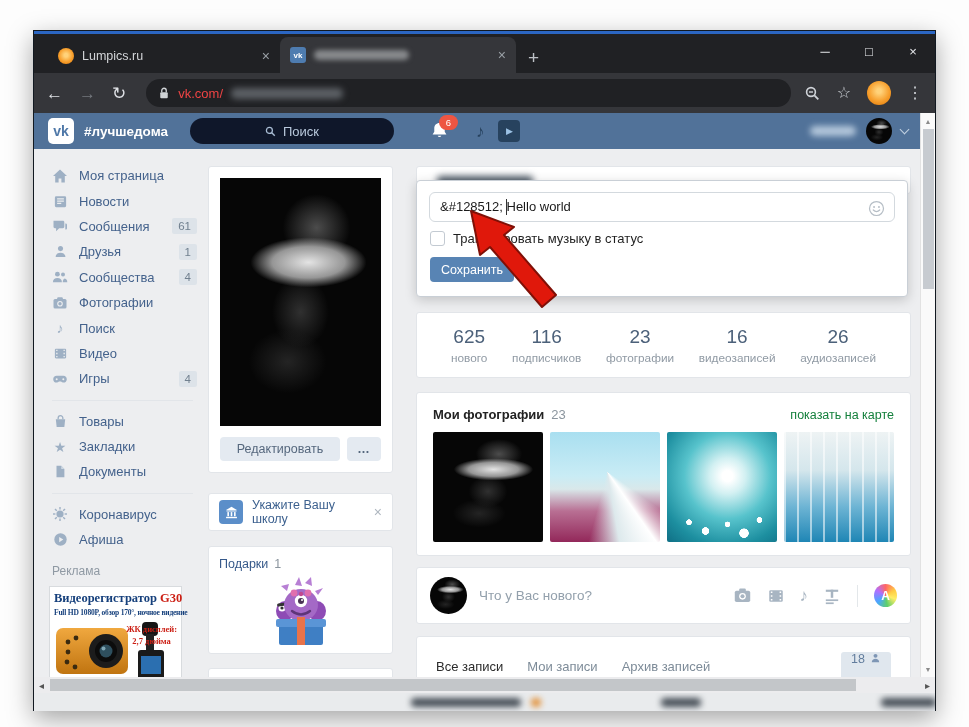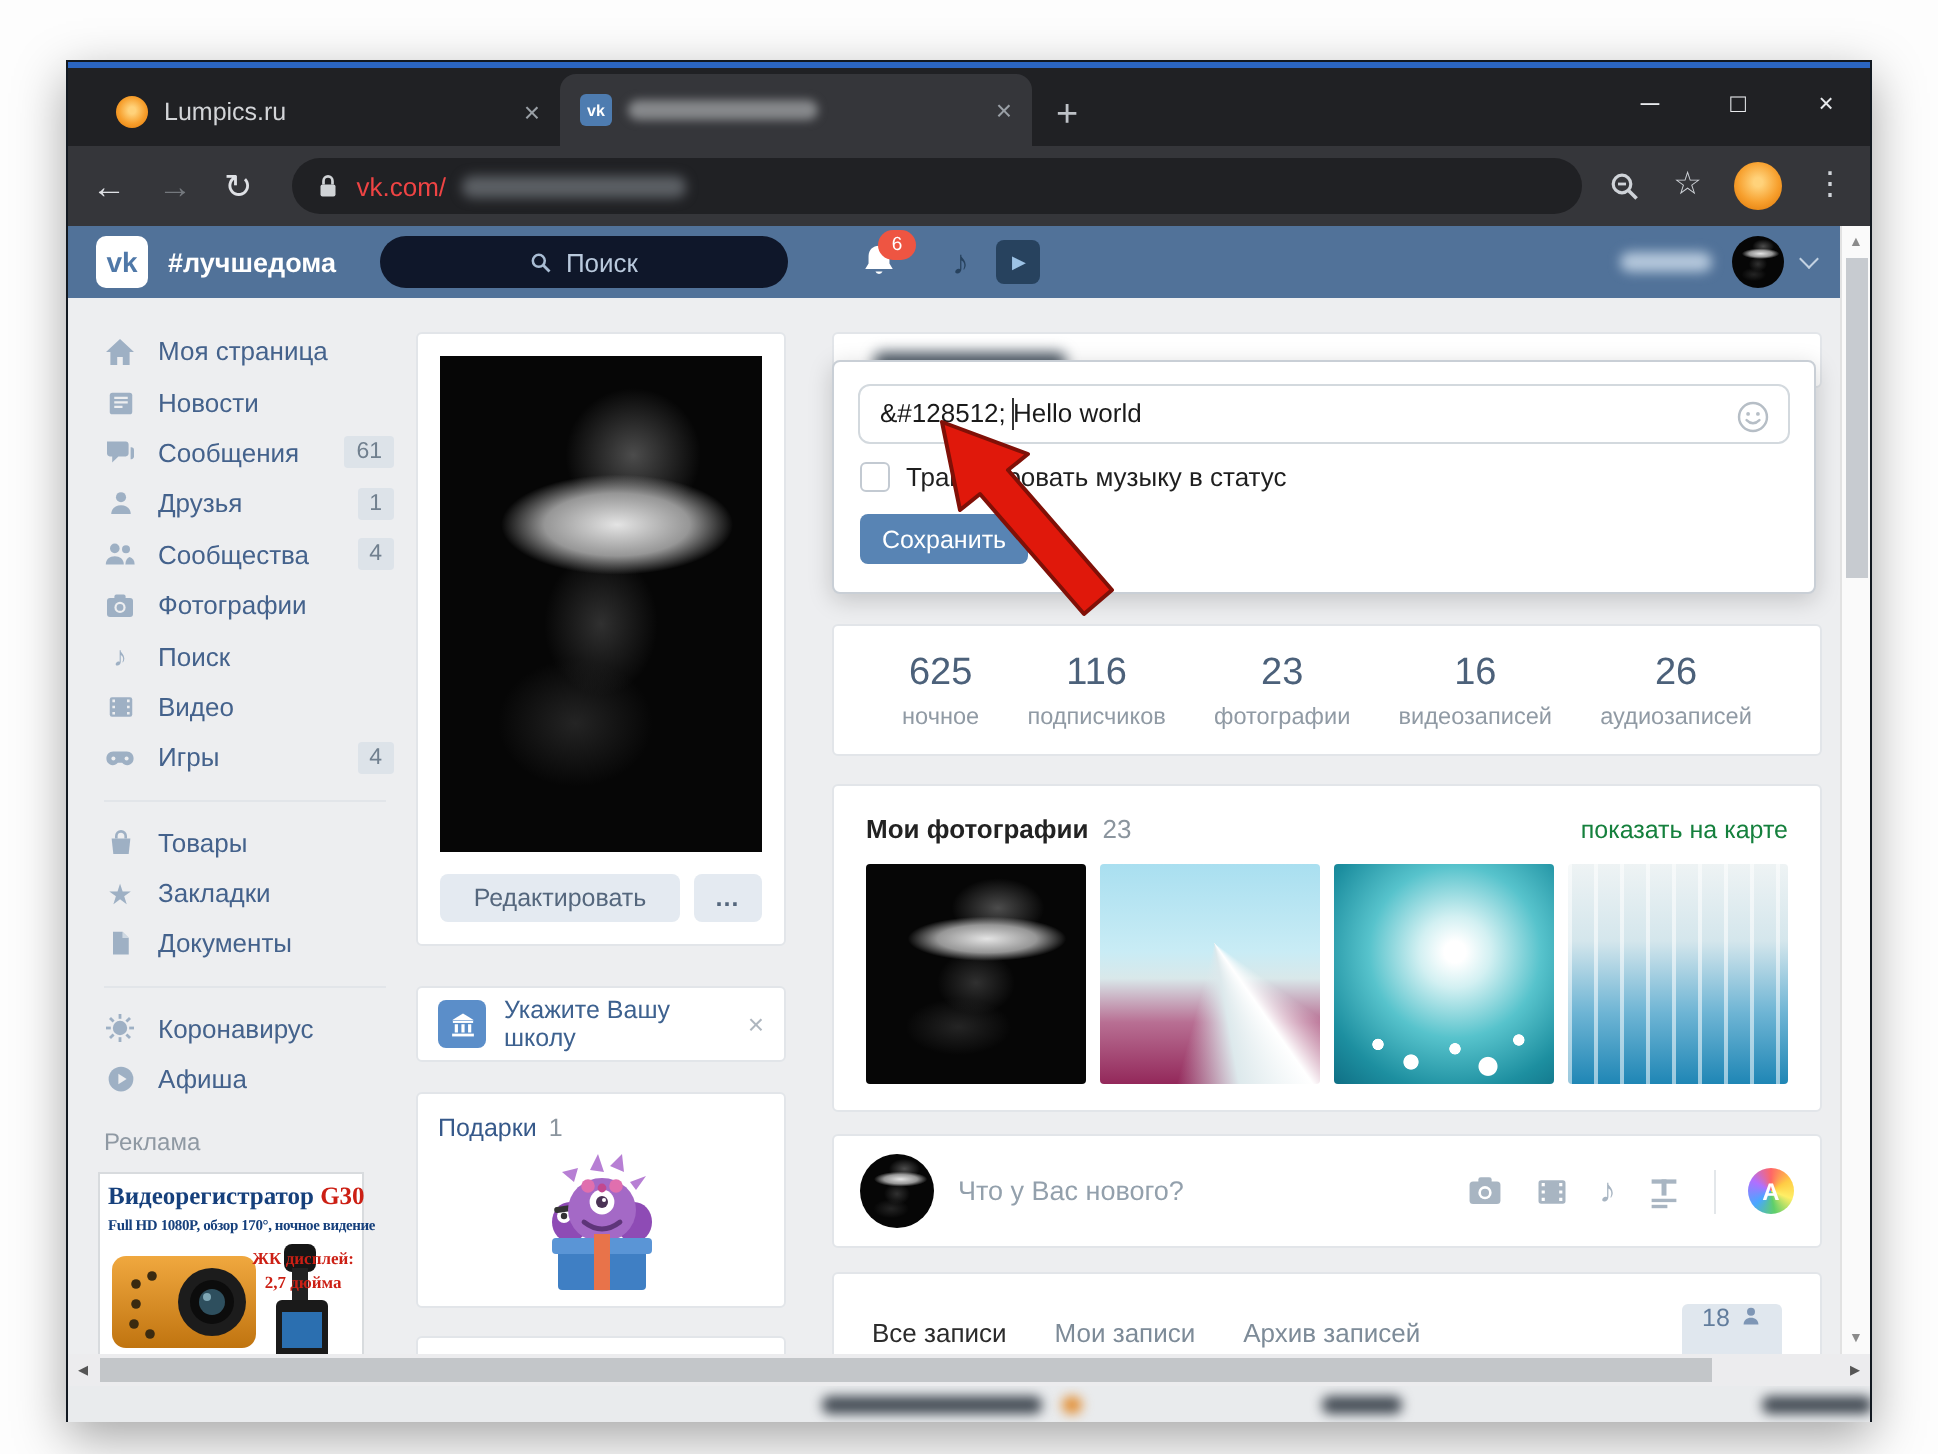--- a/index.html
+++ b/index.html
@@ -520,21 +520,21 @@
       <div class="chkrow">
         <span class="chkbox"></span>
         <span class="chklabel">Транслировать музыку в статус</span>
       </div>
       <div class="btn-save">Сохранить</div>
     </div>
 
     <div class="card stats-card">
       <div class="stat">
         <div class="num">625</div>
-            <div class="lbl">ночное</div>
+            <div class="lbl">нового</div>
           </div>
       <div class="stat">
         <div class="num">116</div>
             <div class="lbl">подписчиков</div>
           </div>
       <div class="stat">
         <div class="num">23</div>
             <div class="lbl">фотографии</div>
           </div>
       <div class="stat">

